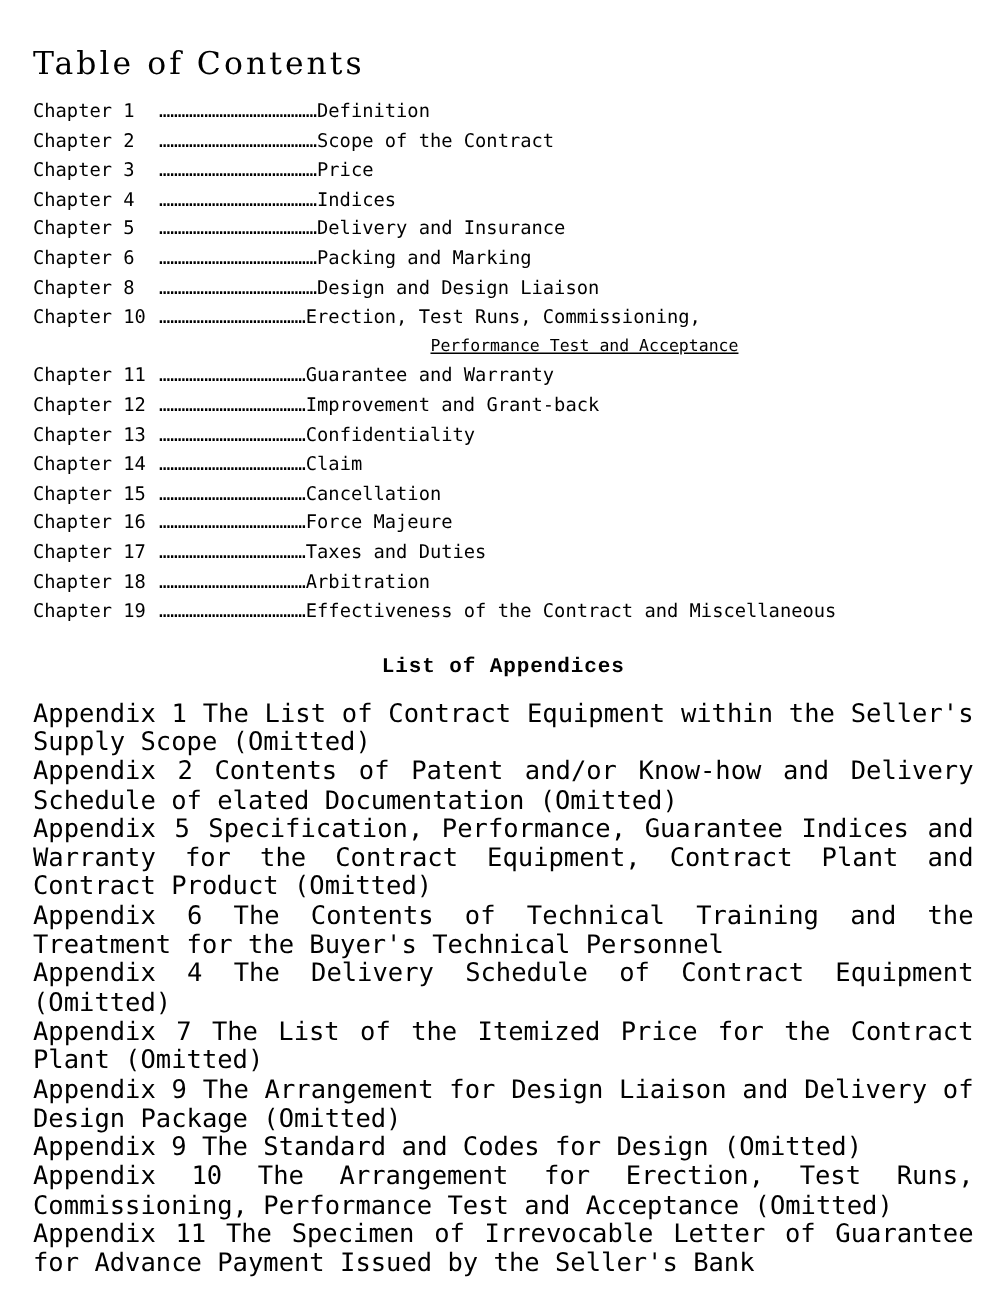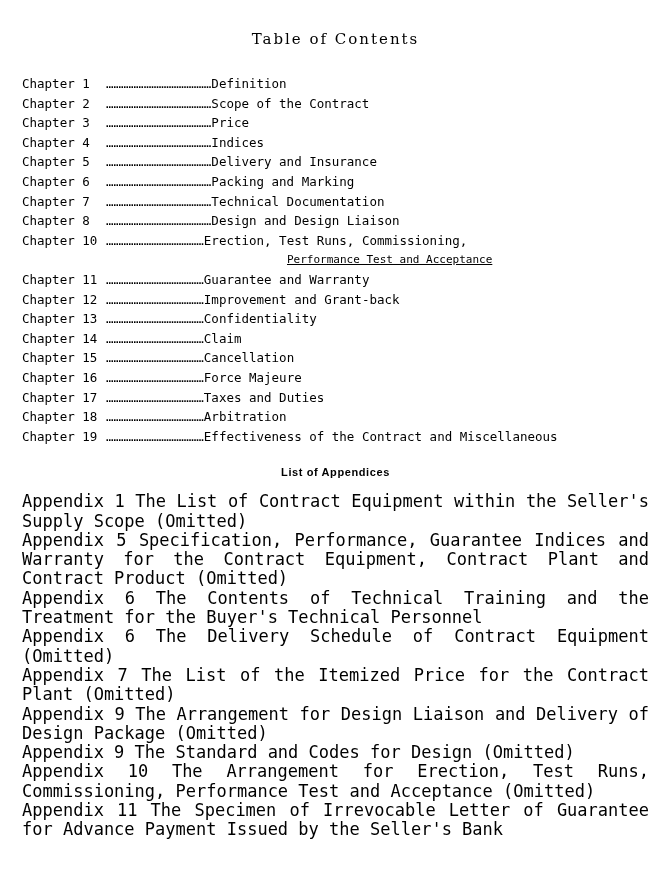--- a/index.html
+++ b/index.html
@@ -15,25 +15,25 @@
     overflow: hidden;
   }
   .page {
     width: 671px;
     height: 871px;
     box-sizing: border-box;
     padding: 18px 22px 0 22px;
     position: relative;
   }
   .doc-title {
-    text-align: center;
-    font-size: 15px;
+    text-align: left;
+    font-size: 21px;
     letter-spacing: 2px;
     margin-top: 12px;
-    margin-bottom: 26px;
+    margin-bottom: 10px;
     font-weight: normal;
     font-family: "DejaVu Serif", serif;
   }
   .toc-list {
     margin: 0;
     padding: 0;
     list-style: none;
   }
   .toc-row {
     font-size: 12.5px;
@@ -50,25 +50,25 @@
   }
   .toc-cont {
     display: block;
     padding-left: 265px;
     font-size: 11px;
     line-height: 19.6px;
     text-decoration: underline;
   }
   .sub-title {
     text-align: center;
-    font-size: 11px;
+    font-size: 14px;
     font-weight: bold;
     margin-top: 20px;
     margin-bottom: 14px;
-    font-family: Liberation Sans, sans-serif;
+    font-family: Liberation Mono, monospace;
     letter-spacing: 0.6px;
   }
   .appendix-list {
     margin: 0;
     padding: 0;
     list-style: none;
   }
   .appendix-item {
     font-size: 17px;
     line-height: 19.3px;
@@ -97,23 +97,20 @@
       <div>
         <div class="toc-row"><span class="toc-chapter">Chapter 4</span><span class="toc-dots">……………………………………</span><span class="toc-title">Indices</span></div>
       </div>
       <div>
         <div class="toc-row"><span class="toc-chapter">Chapter 5</span><span class="toc-dots">……………………………………</span><span class="toc-title">Delivery and Insurance</span></div>
       </div>
       <div>
         <div class="toc-row"><span class="toc-chapter">Chapter 6</span><span class="toc-dots">……………………………………</span><span class="toc-title">Packing and Marking</span></div>
       </div>
       <div>
-        <div class="toc-row"><span class="toc-chapter">Chapter 7</span><span class="toc-dots">……………………………………</span><span class="toc-title">Technical Documentation</span></div>
-      </div>
-      <div>
         <div class="toc-row"><span class="toc-chapter">Chapter 8</span><span class="toc-dots">……………………………………</span><span class="toc-title">Design and Design Liaison</span></div>
       </div>
       <div>
         <div class="toc-row"><span class="toc-chapter">Chapter 10</span><span class="toc-dots">…………………………………</span><span class="toc-title">Erection, Test Runs, Commissioning,</span></div>
         <div class="toc-cont">Performance Test and Acceptance</div>
       </div>
       <div>
         <div class="toc-row"><span class="toc-chapter">Chapter 11</span><span class="toc-dots">…………………………………</span><span class="toc-title">Guarantee and Warranty</span></div>
       </div>
       <div>
@@ -139,23 +136,24 @@
       </div>
       <div>
         <div class="toc-row"><span class="toc-chapter">Chapter 19</span><span class="toc-dots">…………………………………</span><span class="toc-title">Effectiveness of the Contract and Miscellaneous</span></div>
       </div>
     </div>
 
   <div class="sub-title">List of Appendices</div>
 
   <div class="appendix-list" id="appendix-list">
       <div class="appendix-item">Appendix 1 The List of Contract Equipment within the Seller's Supply Scope (Omitted)</div>
+      <div class="appendix-item">Appendix 2 Contents of Patent and/or Know-how and Delivery Schedule of elated Documentation (Omitted)</div>
       <div class="appendix-item">Appendix 5 Specification, Performance, Guarantee Indices and Warranty for the Contract Equipment, Contract Plant and Contract Product (Omitted)</div>
       <div class="appendix-item">Appendix 6 The Contents of Technical Training and the Treatment for the Buyer's Technical Personnel</div>
-      <div class="appendix-item">Appendix 6 The Delivery Schedule of Contract Equipment (Omitted)</div>
+      <div class="appendix-item">Appendix 4 The Delivery Schedule of Contract Equipment (Omitted)</div>
       <div class="appendix-item">Appendix 7 The List of the Itemized Price for the Contract Plant (Omitted)</div>
       <div class="appendix-item">Appendix 9 The Arrangement for Design Liaison and Delivery of Design Package (Omitted)</div>
       <div class="appendix-item">Appendix 9 The Standard and Codes for Design (Omitted)</div>
       <div class="appendix-item">Appendix 10 The Arrangement for Erection, Test Runs, Commissioning, Performance Test and Acceptance (Omitted)</div>
       <div class="appendix-item">Appendix 11 The Specimen of Irrevocable Letter of Guarantee for Advance Payment Issued by the Seller's Bank</div>
     </div>
 
 </div>
 
 </body></html>

